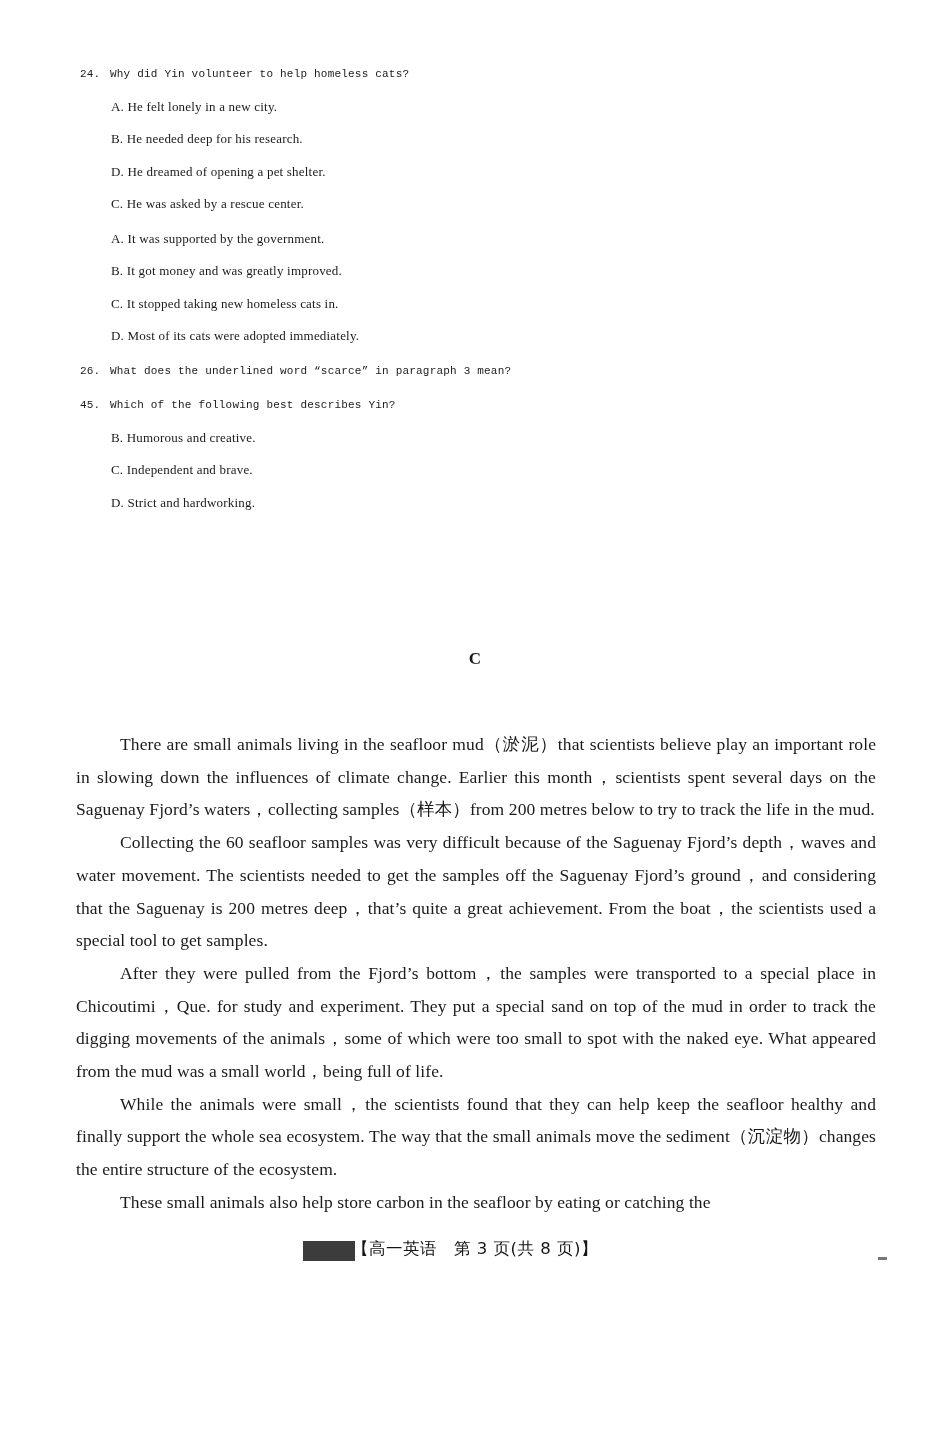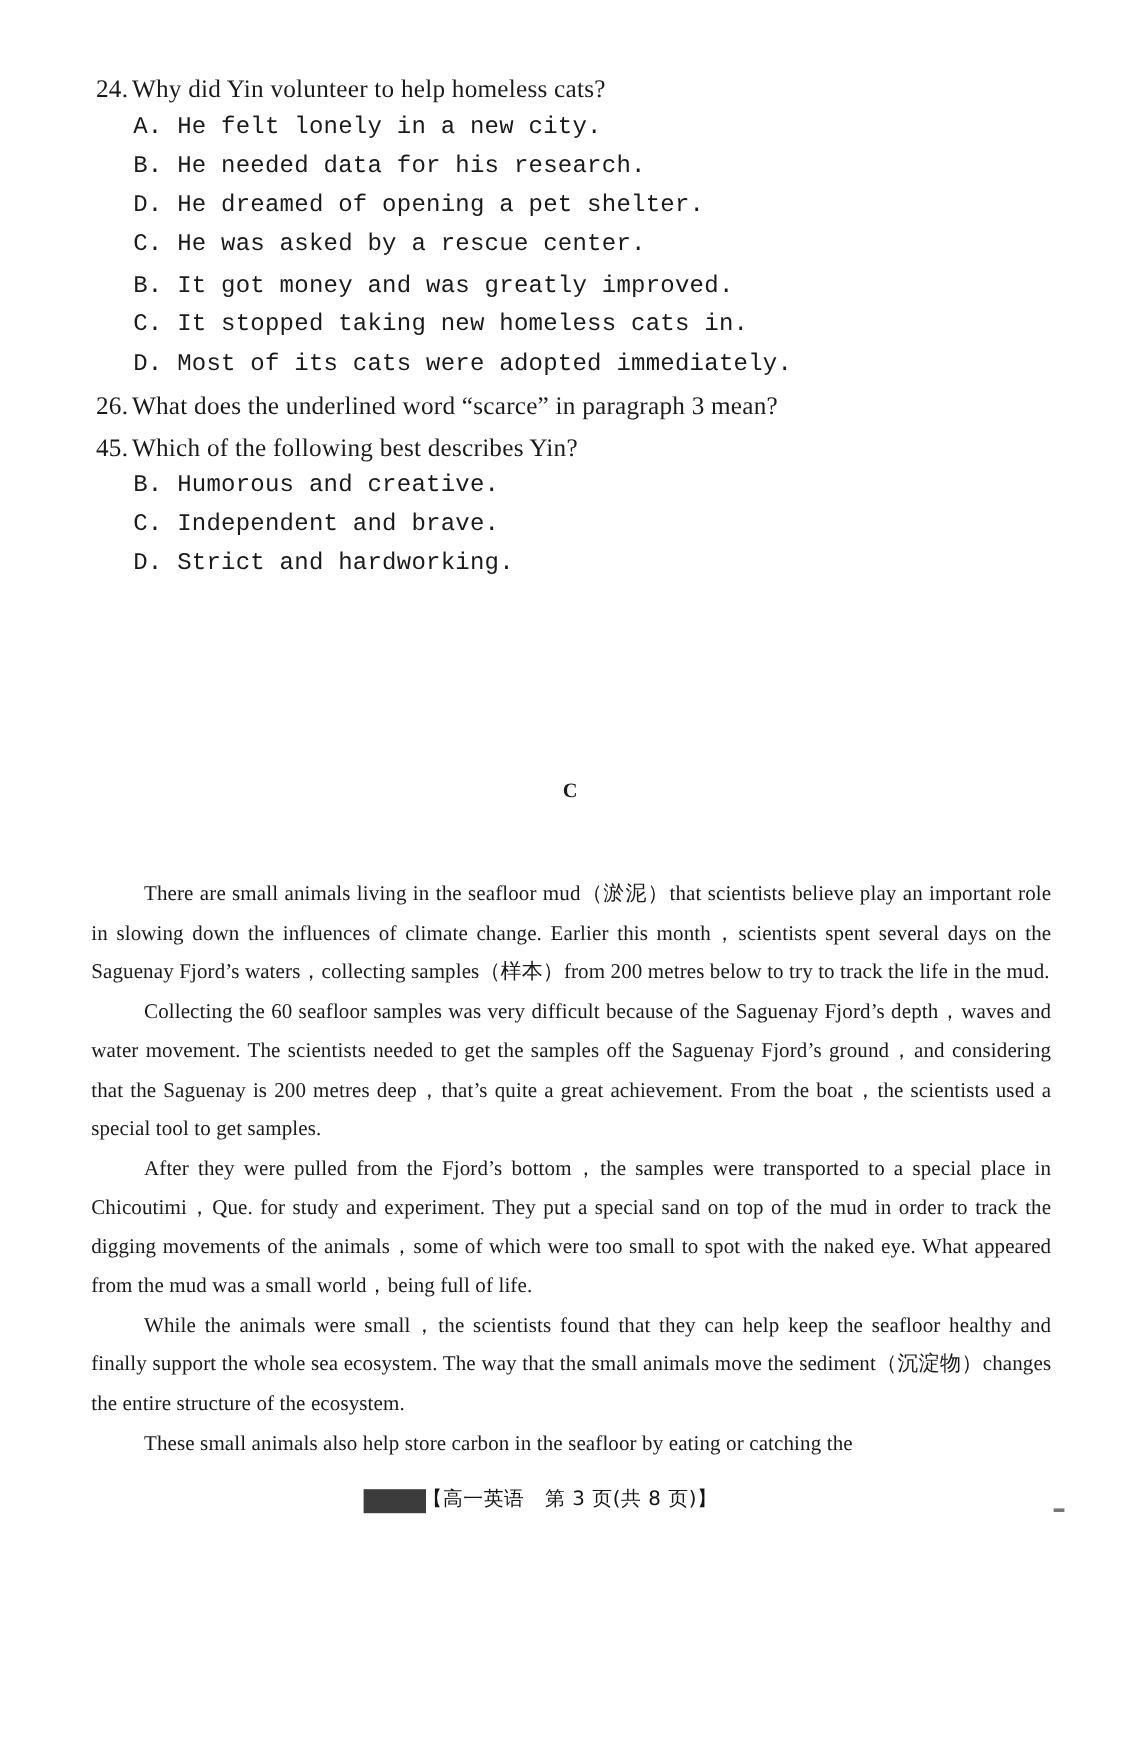--- a/index.html
+++ b/index.html
@@ -24,37 +24,37 @@
 
   
   .questions {
     position: absolute;
     left: 80px;
     top: 58px;
     width: 800px;
   }
   .q-item { margin-bottom: 2px; }
   .q-stem {
-    font-size: 21px;
+    font-size: 11px;
     line-height: 32.5px;
     letter-spacing: 0.2px;
     white-space: nowrap;
+    font-family: Liberation Mono, monospace;
   }
   .q-num {
     display: inline-block;
     min-width: 30px;
   }
   .opts { margin: 0; padding: 0; }
   .opt {
-    font-size: 20px;
+    font-size: 13px;
     line-height: 32.5px;
     letter-spacing: 0.2px;
     padding-left: 31px;
     white-space: nowrap;
-    font-family: Liberation Mono, monospace;
   }
   .opts.two-col {
     display: block;
   }
   .opt-row {
     display: flex;
     line-height: 32.5px;
   }
   .opt-col-a { width: 415px; padding-left: 31px; font-size: 17.5px; letter-spacing: 0.2px;}
   .opt-col-b { font-size: 17.5px; letter-spacing: 0.2px; }
@@ -129,28 +129,29 @@
 <div class="page">
 
   <div class="questions">
 
     <div class="q-item">
       <div class="q-stem">
         <span class="q-num">24.</span><span>Why did Yin volunteer to help homeless cats?</span>
       </div>
       <div class="opts">
         <div class="opt">A. He felt lonely in a new city.</div>
-        <div class="opt">B. He needed data for his research.</div>
+        <div class="opt">B. He needed deep for his research.</div>
         <div class="opt">D. He dreamed of opening a pet shelter.</div>
         <div class="opt">C. He was asked by a rescue center.</div>
       </div>
     </div>
 
     <div class="q-item">
       <div class="opts">
+        <div class="opt">A. It was supported by the government.</div>
         <div class="opt">B. It got money and was greatly improved.</div>
         <div class="opt">C. It stopped taking new homeless cats in.</div>
         <div class="opt">D. Most of its cats were adopted immediately.</div>
       </div>
     </div>
 
     <div class="q-item">
       <div class="q-stem">
         <span class="q-num">26.</span><span>What does the underlined word “scarce” in paragraph 3 mean?</span>
       </div>

